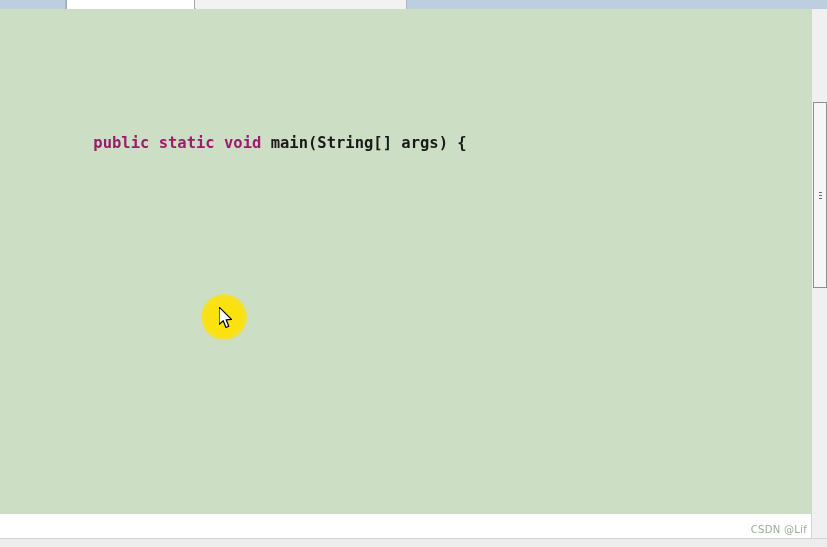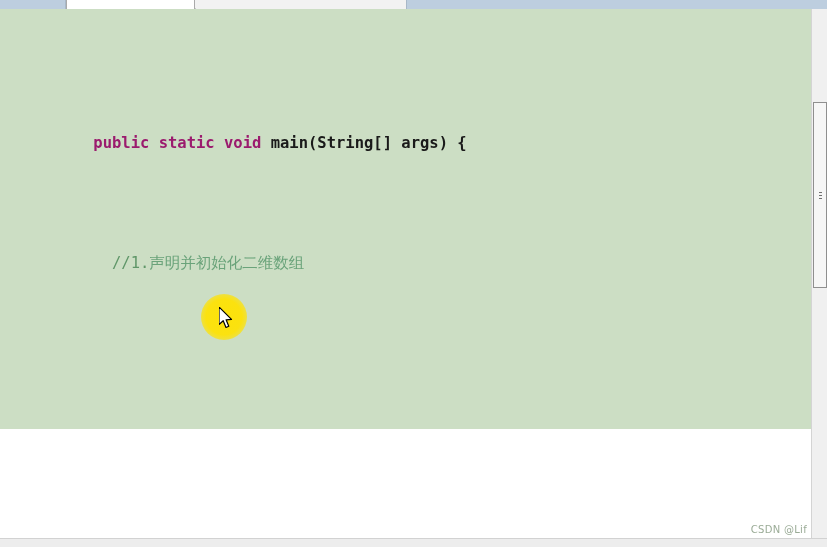--- a/index.html
+++ b/index.html
@@ -58,21 +58,21 @@
     background: #bdcedf;
     border-left: 1px solid #a8b8c8;
   }
 
   
   .editor {
     position: absolute;
     left: 0;
     top: 9px;
     width: 811px;
-    height: 420px;
+    height: 505px;
     background: #ccdec4;
     overflow: hidden;
     font-family: "DejaVu Sans Mono", monospace;
     font-size: 15.5px;
     line-height: 24px;
     white-space: pre;
   }
   .code-layer {
     position: absolute;
     left: 0;
@@ -194,23 +194,20 @@
 
   <div class="editor">
     <div class="code-layer">
 
       
       <div class="line indent0">
         <span class="kw">public</span><span class="plain"> </span><span class="kw">static</span><span class="plain"> </span><span class="kw">void</span><span class="plain"> </span><span class="plain">main</span><span class="punct">(</span><span class="plain">String</span><span class="punct">[] </span><span class="plain">args</span><span class="punct">) {</span>
       </div>
 
       
-      <div class="line indent1">
-        <span class="comment">//1.</span><span class="comment-cn">声明并初始化二维数组</span>
-      </div>
 
       
 
       
       <div class="line"></div>
 
       
       
 
       

